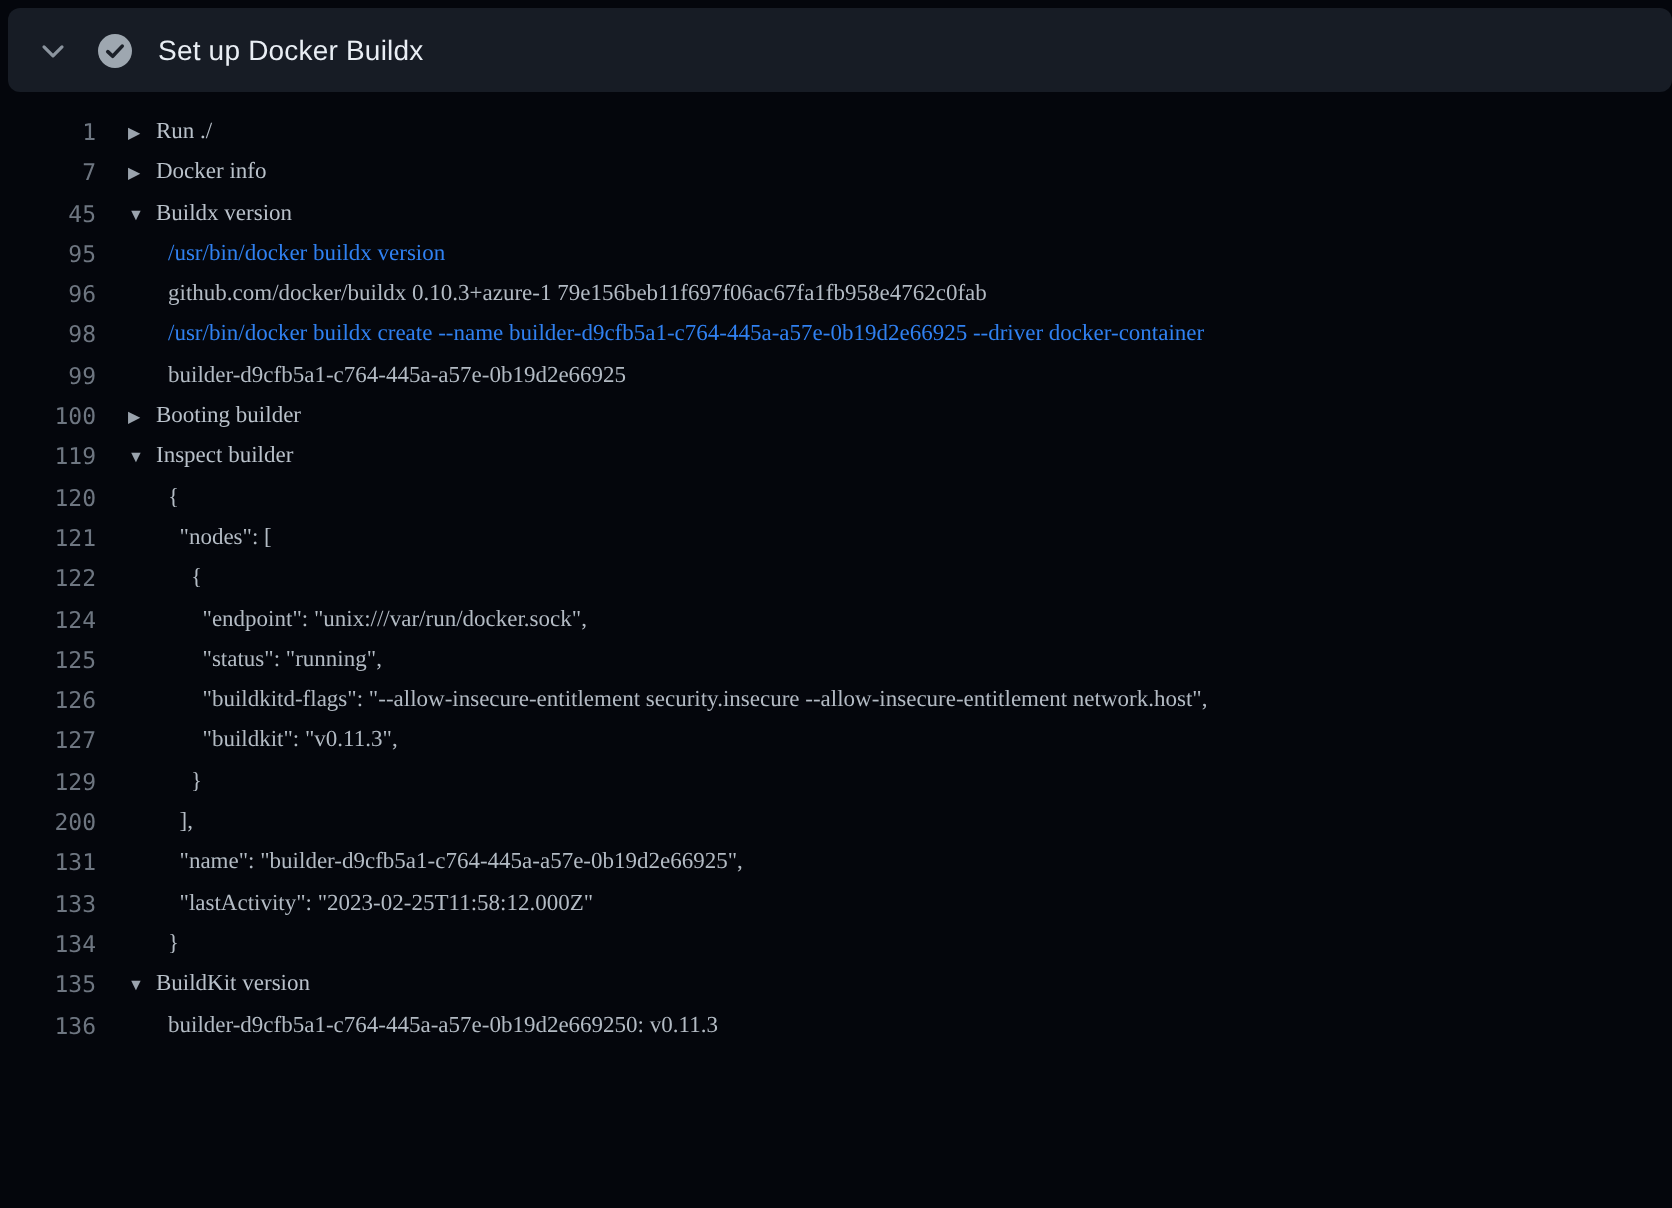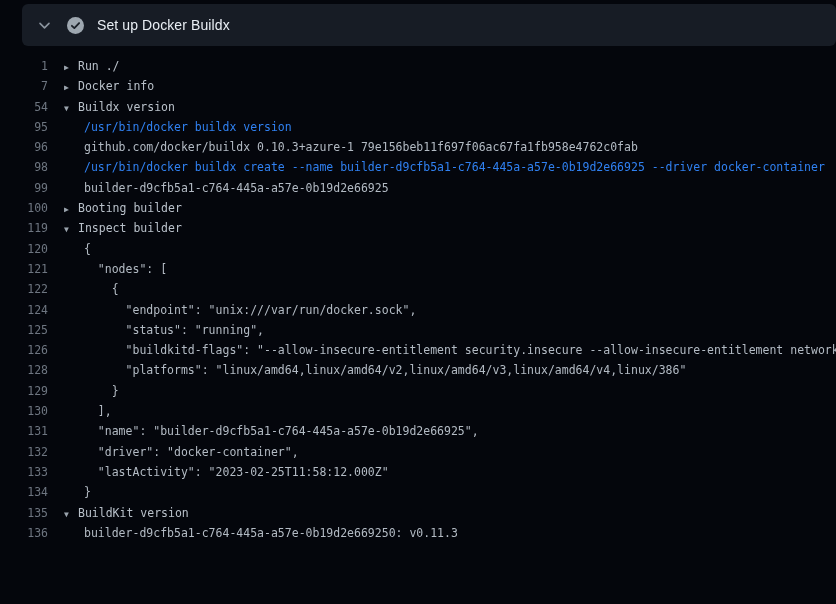--- a/index.html
+++ b/index.html
@@ -2,21 +2,21 @@
 <html><head>
 <meta charset="utf-8">
 <style>
   html,body{margin:0;padding:0;}
   body{
     width:836px;height:604px;overflow:hidden;position:relative;
     background:#04060c;
     font-family:"DejaVu Sans Mono", monospace;
   }
   .step-header{
-    position:absolute;left:22px;top:4px;right:0;height:42px;
+    position:absolute;left:4px;top:4px;right:0;height:42px;
     background:#171c25;border-radius:6px;
     display:flex;align-items:center;
     cursor:pointer;
   }
   .chev{margin-left:15px;display:flex;align-items:center;}
   .check{margin-left:15px;display:flex;align-items:center;}
   .step-title{
     margin-left:13px;color:#e9eef4;
     font-family:"Liberation Sans", sans-serif;
     font-size:14px;font-weight:500;letter-spacing:.1px;
@@ -25,21 +25,21 @@
     position:absolute;top:46px;left:0;right:0;bottom:0;
     padding-top:10px;overflow:hidden;
   }
   .row{
     display:flex;height:20.3px;line-height:20.3px;
     font-size:11.5px;white-space:pre;overflow:hidden;
   }
   .num{
     width:48px;flex:none;text-align:right;color:#6e7681;cursor:pointer;
   }
-  .content{margin-left:16px;flex:1;overflow:hidden;white-space:pre;}
+  .content{margin-left:16px;flex:1;overflow:hidden;white-space:pre;font-family:Liberation Serif, serif;}
   .arrow{
     display:inline-block;width:14px;font-size:8px;color:#9aa3ad;
   }
   .gtitle{color:#b9c1ca;}
   .text{display:inline-block;padding-left:20px;}
   .out{color:#b3bbc4;}
   .cmd{color:#3081f1;}
 </style>
 </head>
 <body>
@@ -55,35 +55,34 @@
       <circle cx="8" cy="8" r="8" fill="#9ea7b0"></circle>
       <path d="M4.6 8.3 L6.9 10.5 L11.4 5.7" stroke="#1b2028" stroke-width="1.7" fill="none" stroke-linecap="round" stroke-linejoin="round"></path>
     </svg>
   </span>
   <span class="step-title">Set up Docker Buildx</span>
 </div>
 
 <div class="log" id="log">
     <div class="row"><span class="num">1</span><span class="content"><span class="arrow">▶</span><span class="gtitle">Run ./</span></span></div>
     <div class="row"><span class="num">7</span><span class="content"><span class="arrow">▶</span><span class="gtitle">Docker info</span></span></div>
-    <div class="row"><span class="num">54</span><span class="content"><span class="arrow">▼</span><span class="gtitle">Buildx version</span></span></div>
+    <div class="row"><span class="num">45</span><span class="content"><span class="arrow">▼</span><span class="gtitle">Buildx version</span></span></div>
     <div class="row"><span class="num">95</span><span class="content"><span class="text cmd">/usr/bin/docker buildx version</span></span></div>
     <div class="row"><span class="num">96</span><span class="content"><span class="text out">github.com/docker/buildx 0.10.3+azure-1 79e156beb11f697f06ac67fa1fb958e4762c0fab</span></span></div>
     <div class="row"><span class="num">98</span><span class="content"><span class="text cmd">/usr/bin/docker buildx create --name builder-d9cfb5a1-c764-445a-a57e-0b19d2e66925 --driver docker-container</span></span></div>
     <div class="row"><span class="num">99</span><span class="content"><span class="text out">builder-d9cfb5a1-c764-445a-a57e-0b19d2e66925</span></span></div>
     <div class="row"><span class="num">100</span><span class="content"><span class="arrow">▶</span><span class="gtitle">Booting builder</span></span></div>
     <div class="row"><span class="num">119</span><span class="content"><span class="arrow">▼</span><span class="gtitle">Inspect builder</span></span></div>
     <div class="row"><span class="num">120</span><span class="content"><span class="text out">{</span></span></div>
     <div class="row"><span class="num">121</span><span class="content"><span class="text out">  "nodes": [</span></span></div>
     <div class="row"><span class="num">122</span><span class="content"><span class="text out">    {</span></span></div>
     <div class="row"><span class="num">124</span><span class="content"><span class="text out">      "endpoint": "unix:///var/run/docker.sock",</span></span></div>
     <div class="row"><span class="num">125</span><span class="content"><span class="text out">      "status": "running",</span></span></div>
     <div class="row"><span class="num">126</span><span class="content"><span class="text out">      "buildkitd-flags": "--allow-insecure-entitlement security.insecure --allow-insecure-entitlement network.host",</span></span></div>
-    <div class="row"><span class="num">128</span><span class="content"><span class="text out">      "platforms": "linux/amd64,linux/amd64/v2,linux/amd64/v3,linux/amd64/v4,linux/386"</span></span></div>
+    <div class="row"><span class="num">127</span><span class="content"><span class="text out">      "buildkit": "v0.11.3",</span></span></div>
     <div class="row"><span class="num">129</span><span class="content"><span class="text out">    }</span></span></div>
-    <div class="row"><span class="num">130</span><span class="content"><span class="text out">  ],</span></span></div>
+    <div class="row"><span class="num">200</span><span class="content"><span class="text out">  ],</span></span></div>
     <div class="row"><span class="num">131</span><span class="content"><span class="text out">  "name": "builder-d9cfb5a1-c764-445a-a57e-0b19d2e66925",</span></span></div>
-    <div class="row"><span class="num">132</span><span class="content"><span class="text out">  "driver": "docker-container",</span></span></div>
     <div class="row"><span class="num">133</span><span class="content"><span class="text out">  "lastActivity": "2023-02-25T11:58:12.000Z"</span></span></div>
     <div class="row"><span class="num">134</span><span class="content"><span class="text out">}</span></span></div>
     <div class="row"><span class="num">135</span><span class="content"><span class="arrow">▼</span><span class="gtitle">BuildKit version</span></span></div>
     <div class="row"><span class="num">136</span><span class="content"><span class="text out">builder-d9cfb5a1-c764-445a-a57e-0b19d2e669250: v0.11.3</span></span></div>
   </div>
 
 </body></html>

